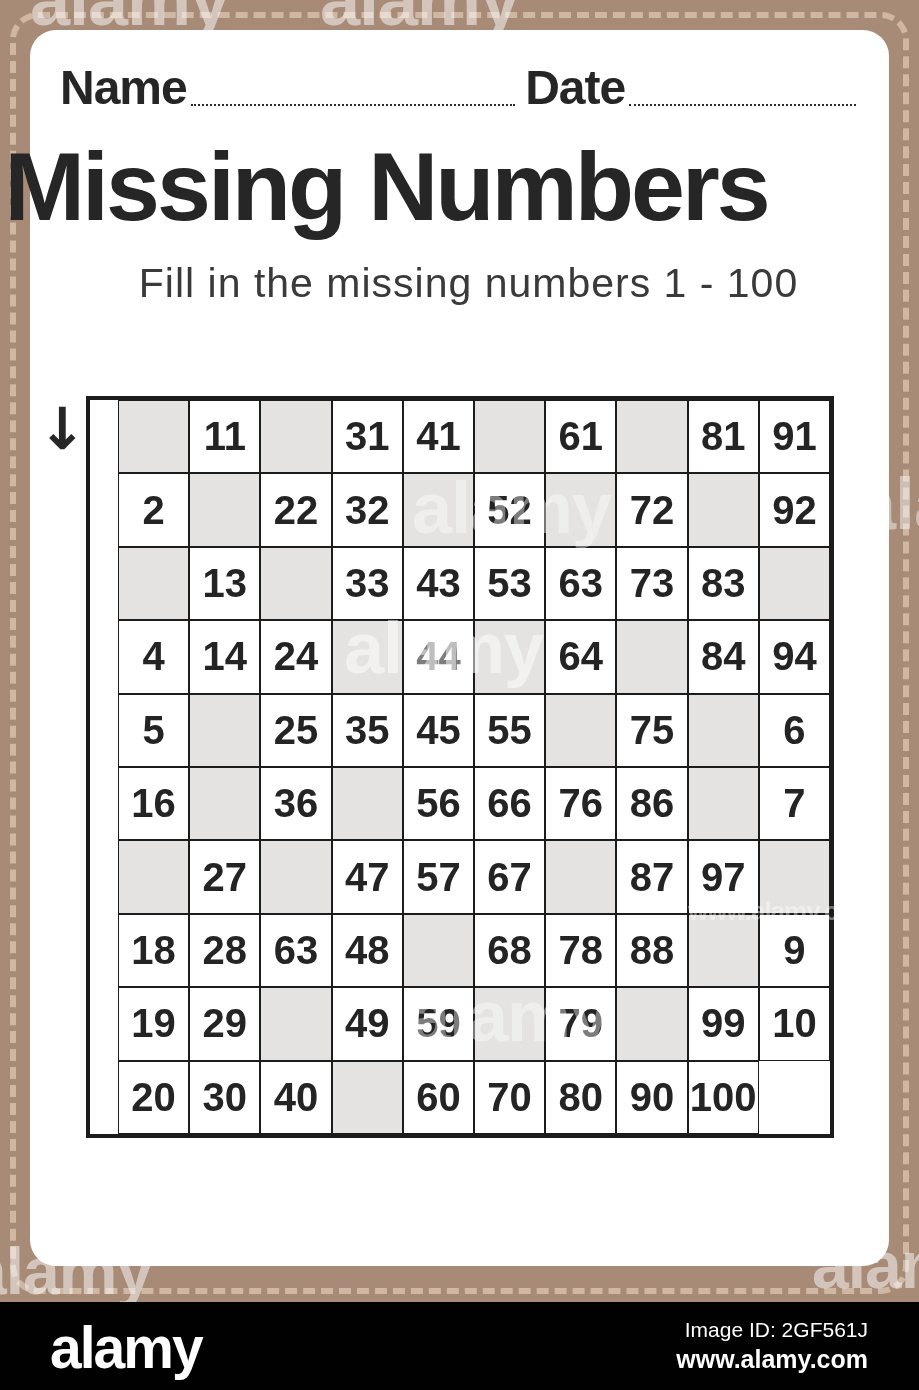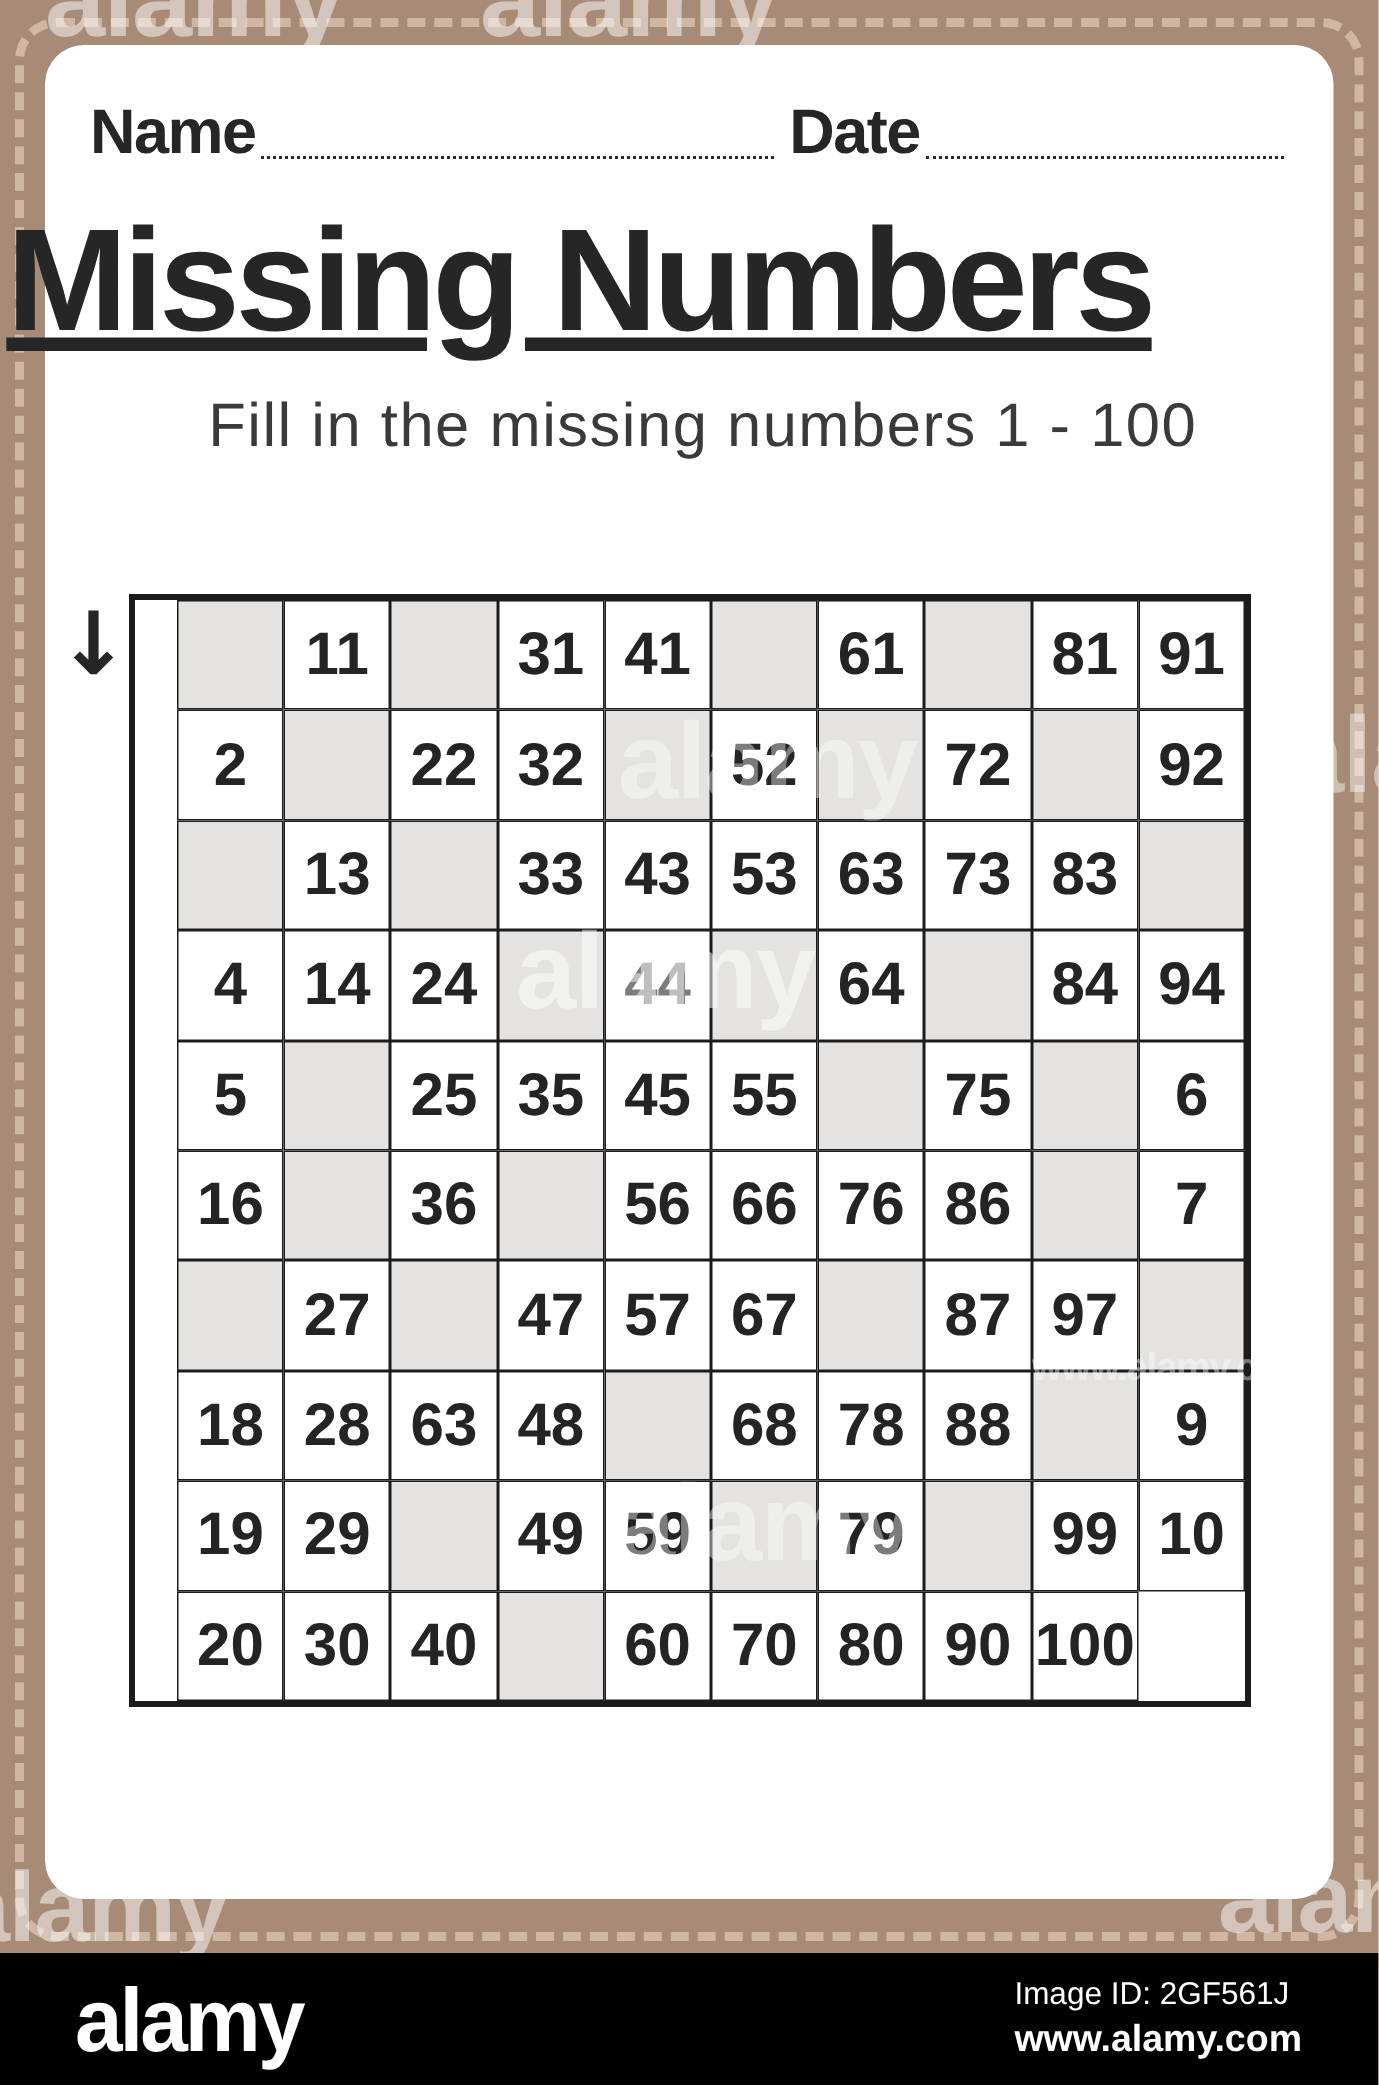--- a/index.html
+++ b/index.html
@@ -14,30 +14,30 @@
   body{font-family:"Liberation Sans",sans-serif;}
   #stage{position:relative;width:919px;height:1390px;background:var(--frame_brown);overflow:hidden;}
 
   .dash-frame{position:absolute;left:10px;top:12px;right:10px;bottom:96px;
     border:6px dashed var(--frame_dash);border-radius:28px;pointer-events:none;}
   .page{position:absolute;left:30px;top:30px;width:859px;height:1236px;
     background:var(--page_bg);border-radius:26px;}
 
   .fields-row{position:absolute;left:60px;top:66px;width:800px;height:40px;
     display:flex;align-items:flex-end;}
-  .field-label{font-weight:bold;font-size:42px;line-height:36px;color:var(--title_text);
+  .field-label{font-weight:bold;font-size:48px;line-height:36px;color:var(--title_text);
     letter-spacing:-1px;}
   .write-line{border-bottom:2px dotted var(--dotted_line);height:34px;margin:0 4px;}
   .line-name{flex-grow:352;}
   .line-date{flex-grow:246;}
   .date-label{margin-left:6px;}
 
   .title{position:absolute;left:0;top:134px;width:772px;text-align:center;
     font-weight:bold;font-size:97px;line-height:1.1;letter-spacing:-3px;
-    color:var(--title_text);white-space:nowrap;text-decoration:underline;}
+    color:var(--title_text);white-space:nowrap;}
   .subtitle{position:absolute;left:0;top:260px;width:919px;text-align:center;
     font-size:41px;letter-spacing:1px;color:var(--subtitle_text);white-space:nowrap;padding-left:18px;}
 
   .down-arrow{position:absolute;left:38px;top:400px;font-size:58px;font-weight:bold;
     color:#262626;font-family:"DejaVu Sans",sans-serif;line-height:1;}
 
   .grid{position:absolute;left:86px;top:396px;width:748px;height:742px;
     display:grid;grid-template-columns:repeat(10,1fr);grid-template-rows:repeat(10,1fr);
     border:4px solid var(--grid_line);background:var(--page_bg);padding-left:28px;}
   .cell{border:1.5px solid var(--grid_line);display:flex;align-items:center;
@@ -46,21 +46,21 @@
   .cell.faded{color:var(--faded_number);}
 
   .wm{position:absolute;color:var(--watermark);font-weight:bold;line-height:1;
     white-space:nowrap;pointer-events:none;letter-spacing:-1px;}
 
   .footer{position:absolute;left:0;top:1302px;width:919px;height:88px;
     background:var(--footer_bg);}
   .footer-logo{position:absolute;left:50px;top:16px;color:var(--footer-text,#fff);
     color:var(--footer_text);font-weight:bold;font-size:57px;letter-spacing:-2px;
     transform:scaleY(1.05);transform-origin:top left;line-height:1;}
-  .footer-right{position:absolute;right:51px;top:14px;
+  .footer-right{position:absolute;right:51px;top:14px;text-align:right;
     color:var(--footer_text);}
   .footer-id{font-size:21px;line-height:28px;}
   .footer-url{font-size:25px;line-height:30px;font-weight:bold;}
 </style>
 </head>
 <body>
 
 <div id="stage">
 
   <div class="page"></div>

